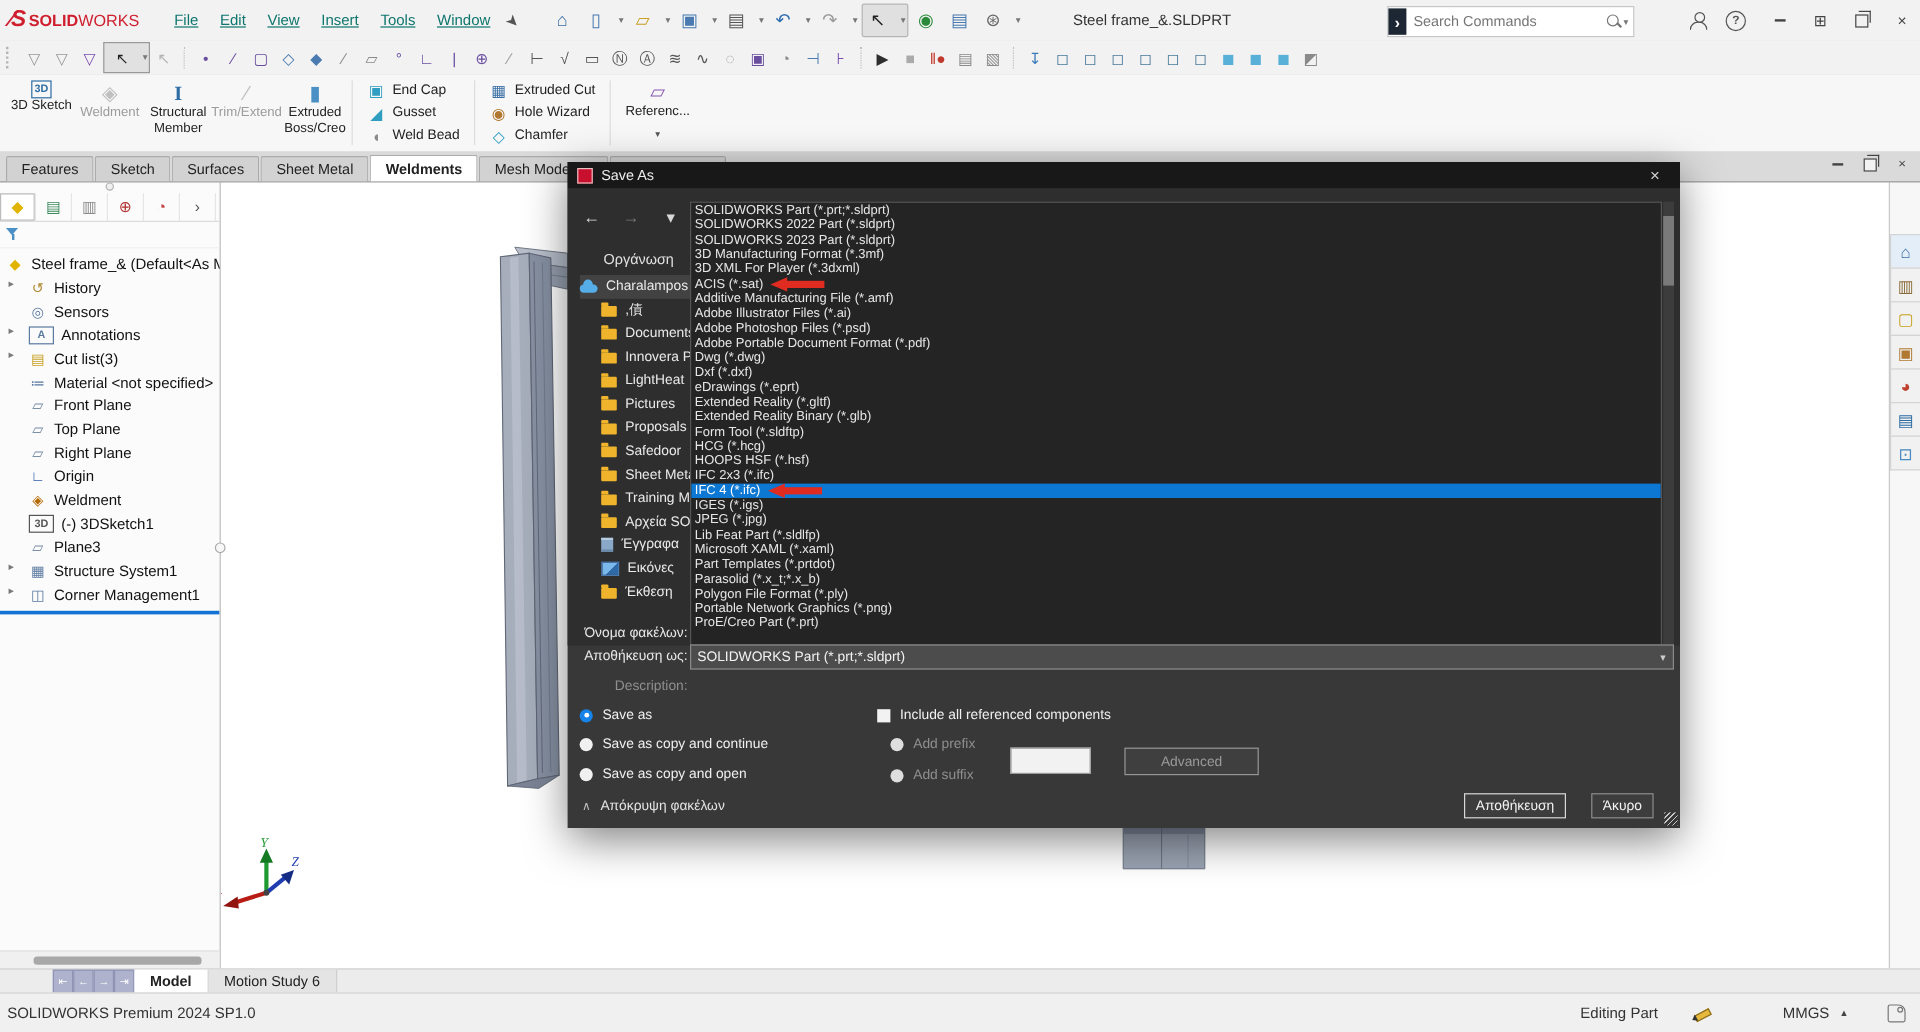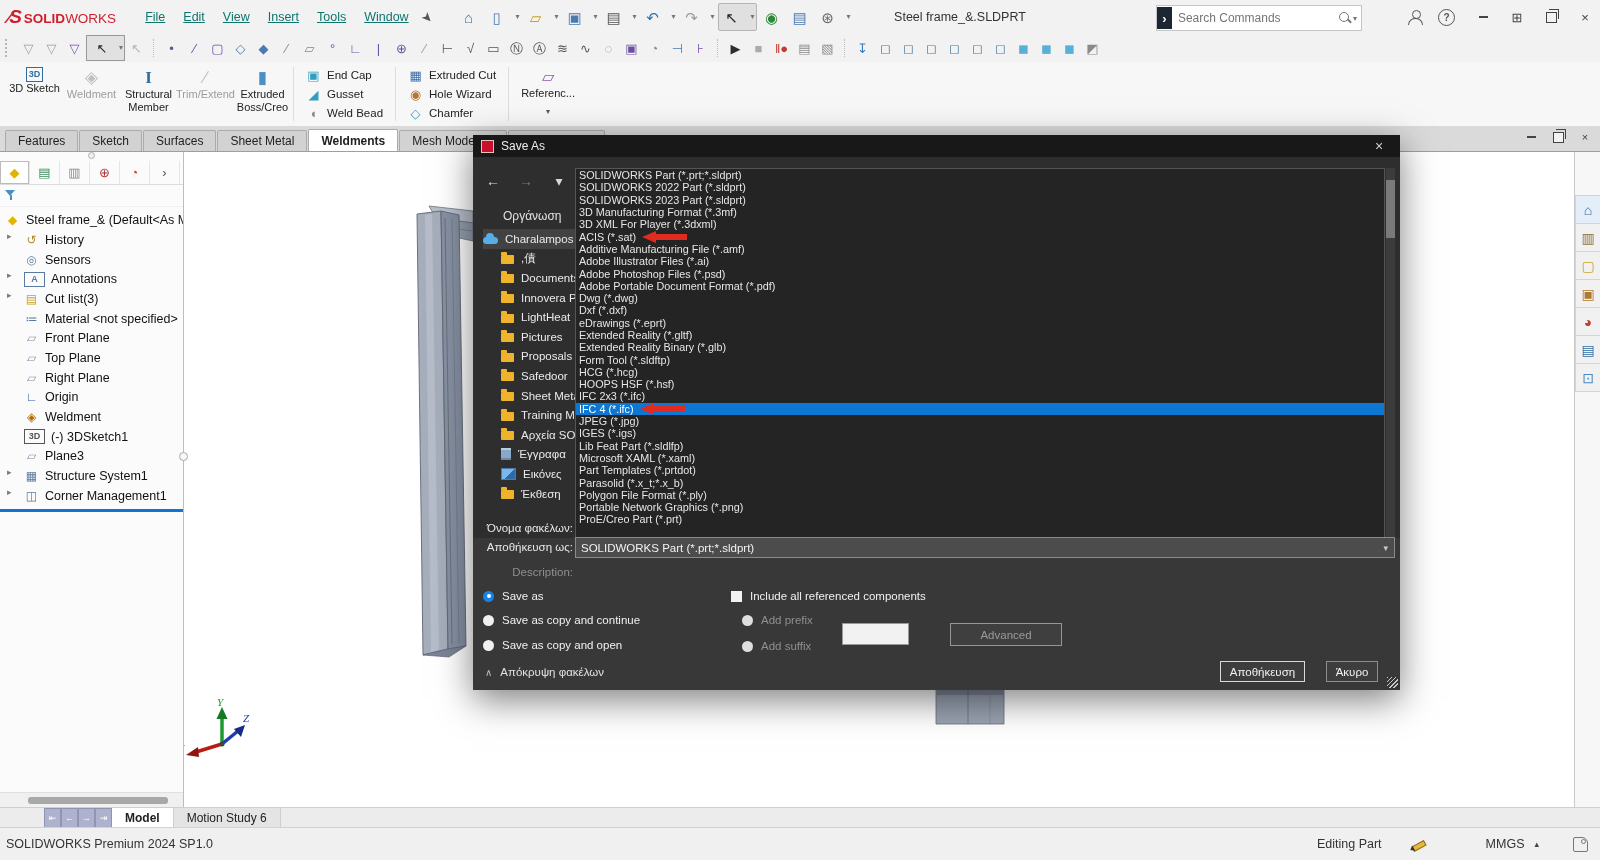--- a/index.html
+++ b/index.html
@@ -160,21 +160,21 @@
   .lbl-desc{top:431px;color:#8f8f8f;}
   .desc-link{position:absolute;left:106px;top:409px;color:#2f8fe8;}
   .optrow{position:absolute;display:flex;align-items:center;color:#f0f0f0;}
   .radio{width:11px;height:11px;border-radius:50%;background:#f0f0f0;margin-right:8px;position:relative;flex:0 0 11px;}
   .radio.sel{background:var(--radio-blue,#1583e8);}
   .radio.sel::after{content:"";position:absolute;left:3.5px;top:3.5px;width:4px;height:4px;border-radius:50%;background:#fff;}
   .radio.dis{background:#dedede;}
   .chk{width:11px;height:11px;background:#f2f2f2;margin-right:8px;flex:0 0 11px;}
   .optrow.dim span.lab{color:#8f8f8f;}
   .pfx-input{position:absolute;left:369px;top:488px;width:67px;height:22px;background:#f2f2f2;border:1px solid #999;box-sizing:border-box;}
-  .adv-btn{position:absolute;left:477px;top:488px;width:112px;height:23px;background:#3f3f3f;border:1px solid #969696;box-sizing:border-box;color:#9a9a9a;display:flex;align-items:center;justify-content:center;}
+  .adv-btn{position:absolute;left:464px;top:488px;width:112px;height:23px;background:#3f3f3f;border:1px solid #969696;box-sizing:border-box;color:#9a9a9a;display:flex;align-items:center;justify-content:center;}
   .hide-folders{position:absolute;left:12px;top:531px;display:flex;align-items:center;gap:8px;color:#e2e2e2;}
   .hf-chev{font-size:10px;color:#bdbdbd;}
   .hf-chev::before{content:"∧";}
   .dbtn{position:absolute;top:526px;height:21px;background:#3d3d3d;color:#f2f2f2;display:flex;align-items:center;justify-content:center;box-sizing:border-box;}
   .save-btn{left:747px;width:85px;border:1px solid #d8d8d8;}
   .cancel-btn{left:853px;width:52px;border:1px solid #8d8d8d;}
   .grip{position:absolute;right:2px;bottom:2px;width:11px;height:11px;background:repeating-linear-gradient(135deg,#c8c8c8 0 1px,transparent 1px 3px);}
 </style>
 </head>
 <body>
@@ -876,26 +876,26 @@
           <span>IFC 2x3 (*.ifc)</span>
 
         </div>
 
         <div class="fr highlighted arrow">
           <span>IFC 4 (*.ifc)</span>
           <span class="red-arrow"></span>
         </div>
 
         <div class="fr">
+          <span>IGES (*.igs)</span>
+
+        </div>
+
+        <div class="fr">
           <span>JPEG (*.jpg)</span>
-
-        </div>
-
-        <div class="fr">
-          <span>IGES (*.igs)</span>
 
         </div>
 
         <div class="fr">
           <span>Lib Feat Part (*.sldlfp)</span>
 
         </div>
 
         <div class="fr">
           <span>Microsoft XAML (*.xaml)</span>

